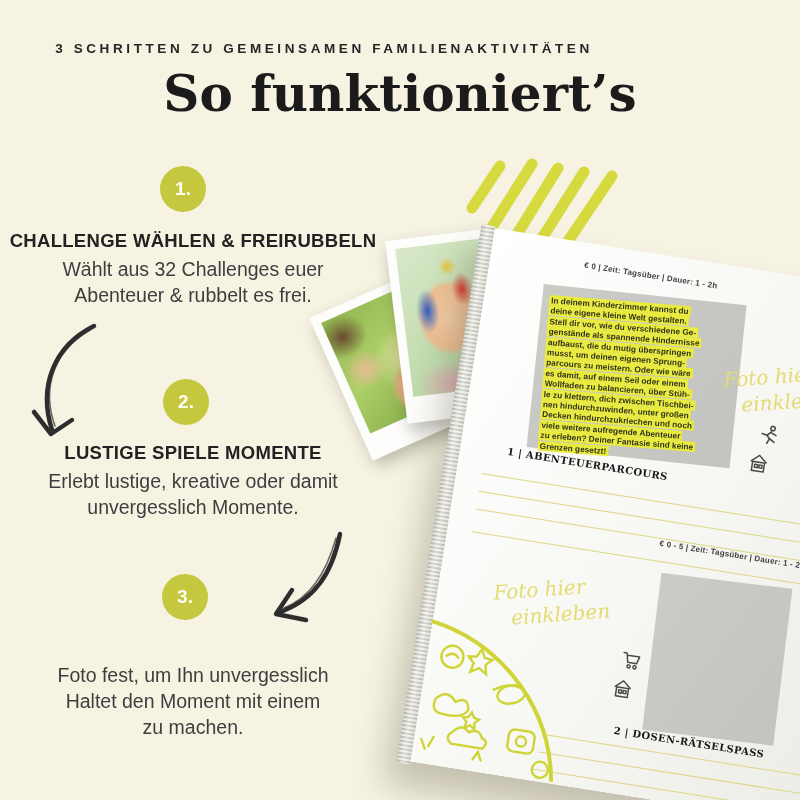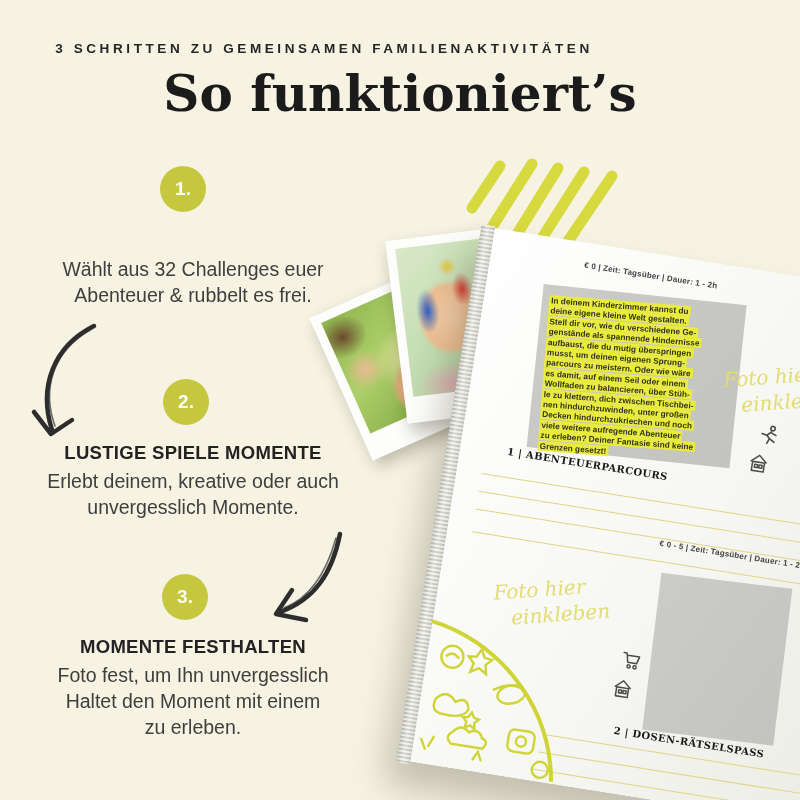--- a/index.html
+++ b/index.html
@@ -139,38 +139,38 @@
     <line x1="14" y1="100" x2="66" y2="18"></line>
     <line x1="40" y1="106" x2="92" y2="22"></line>
     <line x1="66" y1="108" x2="118" y2="26"></line>
     <line x1="92" y1="110" x2="146" y2="30"></line>
     <line x1="6" y1="62" x2="34" y2="20"></line>
   </g>
 </svg>
 
 <div class="col">
   <div class="step-circle c1">1.</div>
+  <div class="step-title t1">CHALLENGE WÄHLEN &amp; FREIRUBBELN</div>
   <div class="step-body b1">
     <span>Wählt aus 32 Challenges euer</span>
     <span>Abenteuer &amp; rubbelt es frei.</span>
   </div>
 
   <div class="step-circle c2">2.</div>
   <div class="step-title t2">LUSTIGE SPIELE MOMENTE</div>
   <div class="step-body b2">
-    <span>Erlebt deinem, kreative oder auch</span>
+    <span>Erlebt lustige, kreative oder damit</span>
     <span>unvergesslich Momente.</span>
   </div>
 
   <div class="step-circle c3">3.</div>
-  <div class="step-title t3">MOMENTE FESTHALTEN</div>
   <div class="step-body b3">
     <span>Foto fest, um Ihn unvergesslich</span>
     <span>Haltet den Moment mit einem</span>
-    <span>zu erleben.</span>
+    <span>zu machen.</span>
   </div>
 </div>
 
 <svg class="arrow1" width="90" height="135" viewBox="0 0 90 135">
   <g stroke="#2d2d2d" fill="none" stroke-linecap="round">
     <path d="M74,6 C34,26 18,66 32,110" stroke-width="4.5"></path>
     <path d="M70,10 C32,32 22,70 35,106" stroke-width="1.6" opacity=".7"></path>
     <path d="M14,92 L31,114 L52,100" stroke-width="4.5" stroke-linejoin="round"></path>
   </g>
 </svg>

